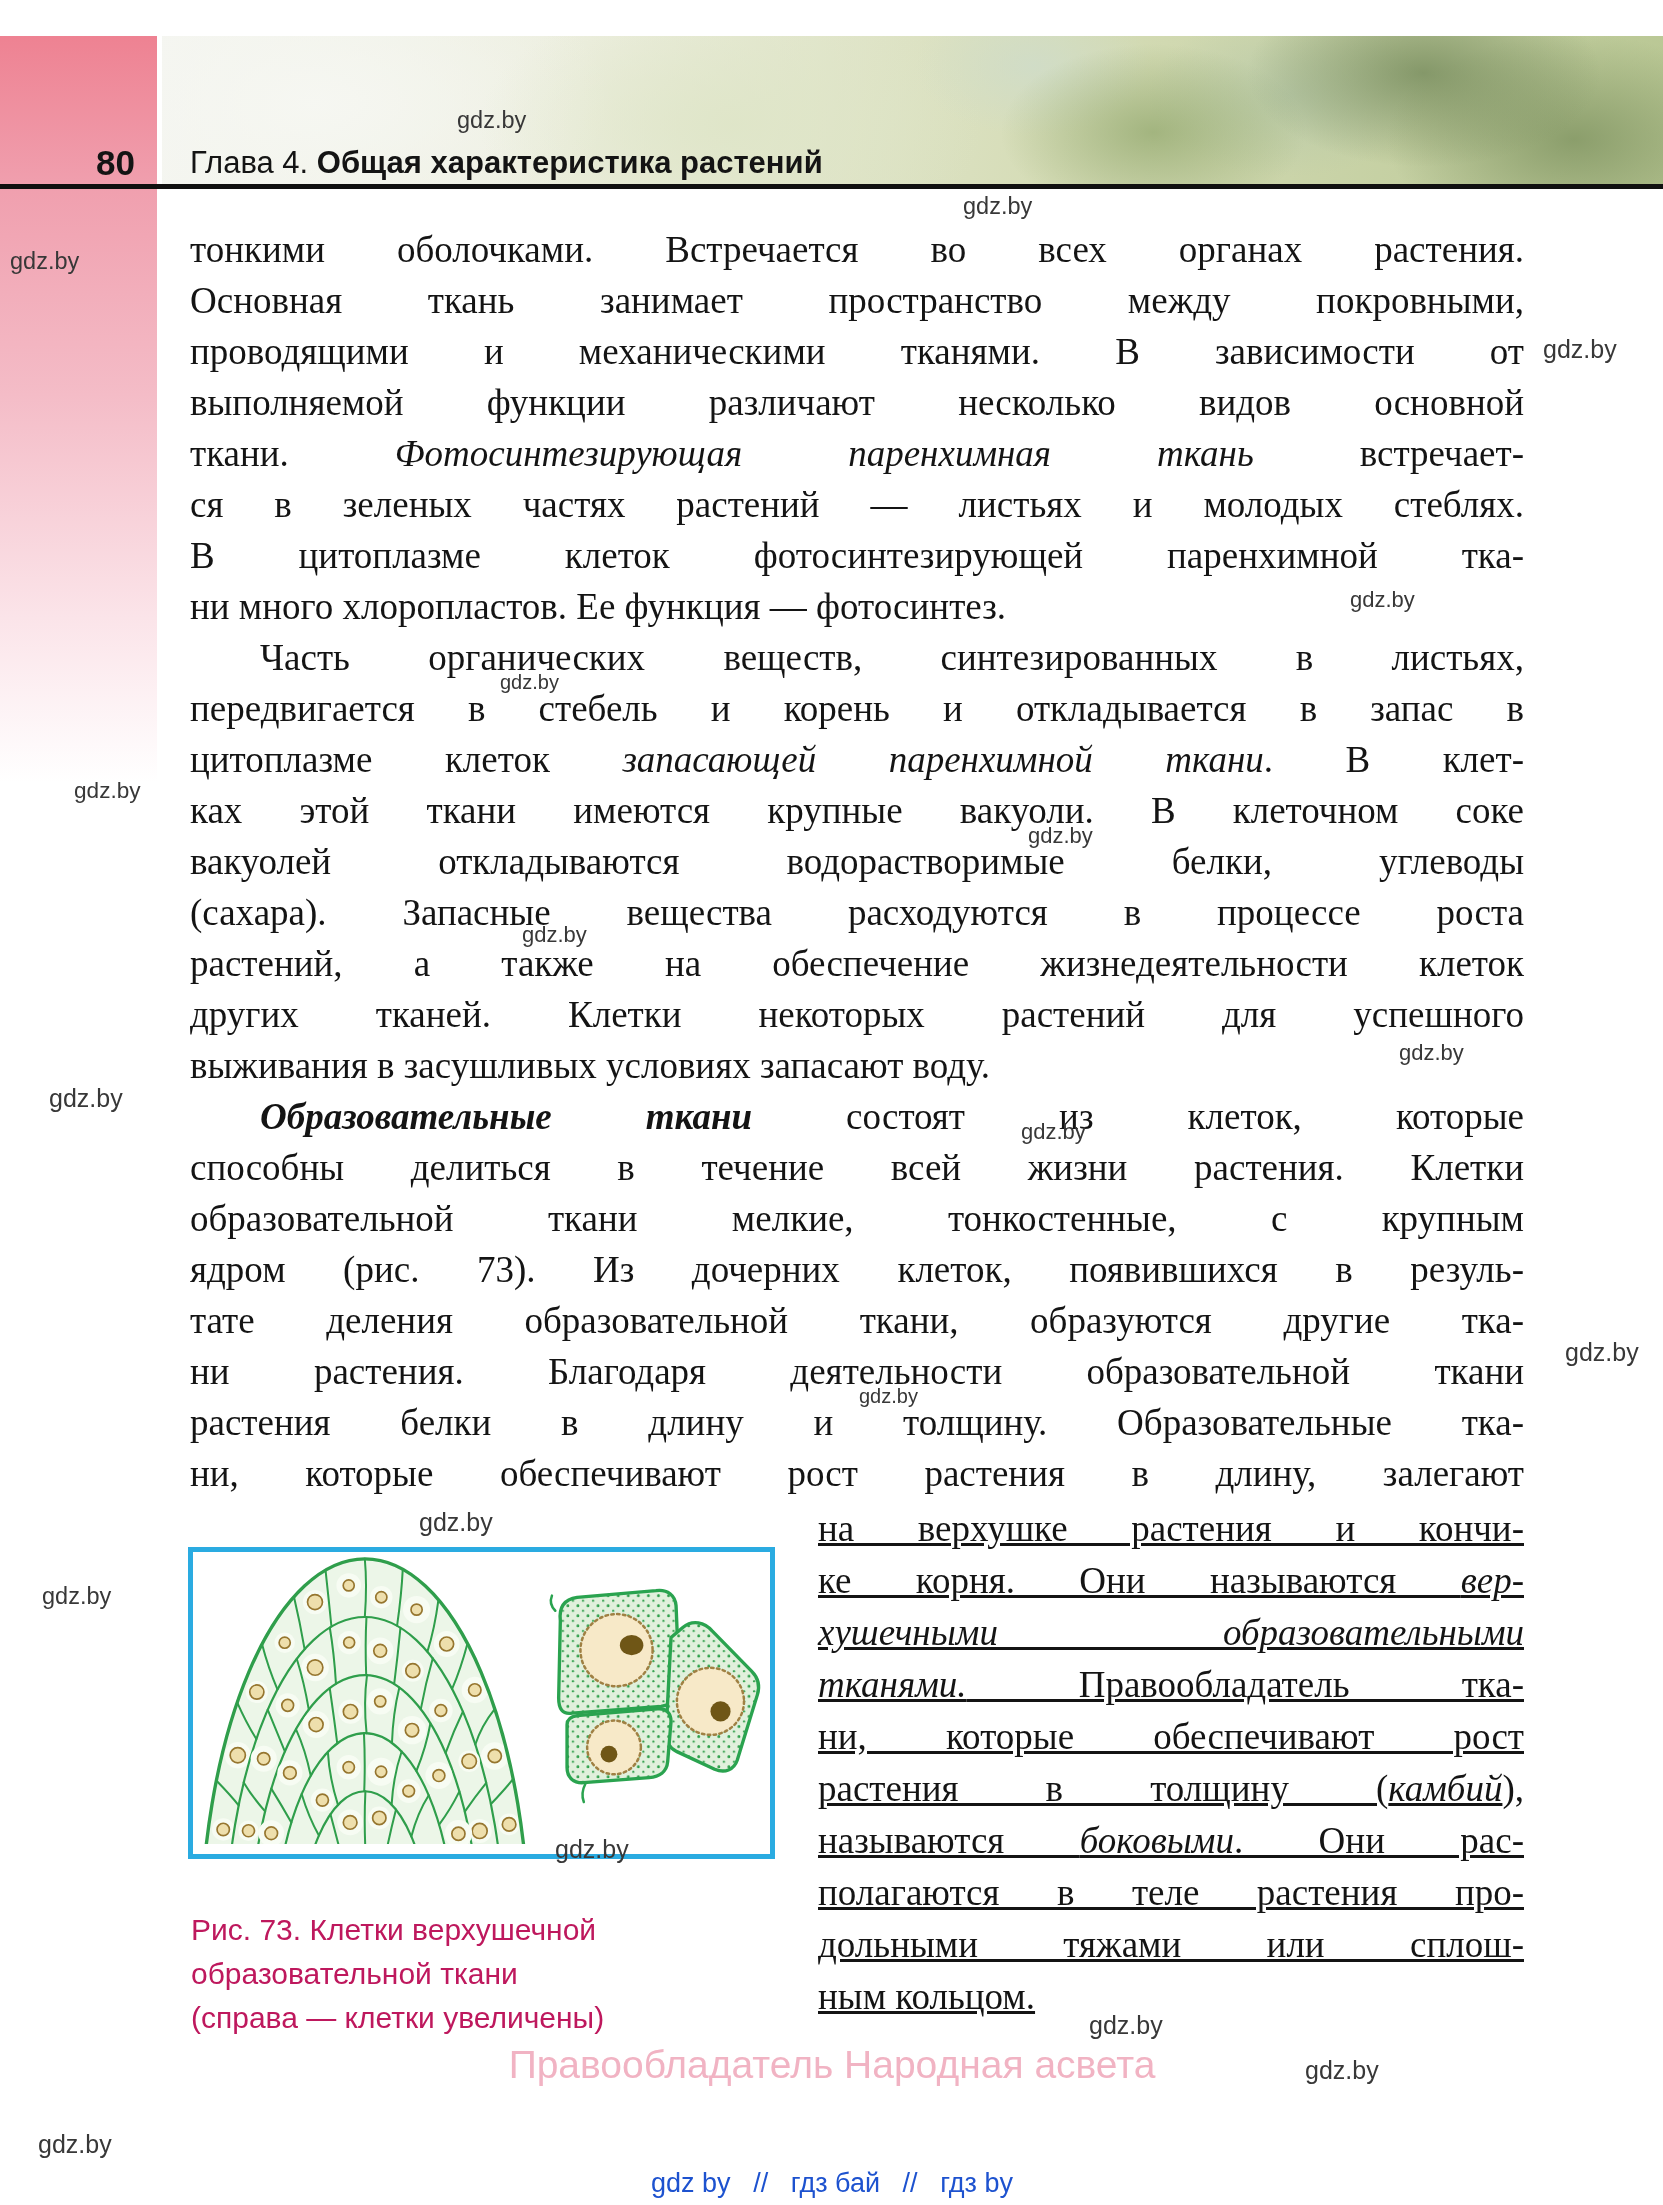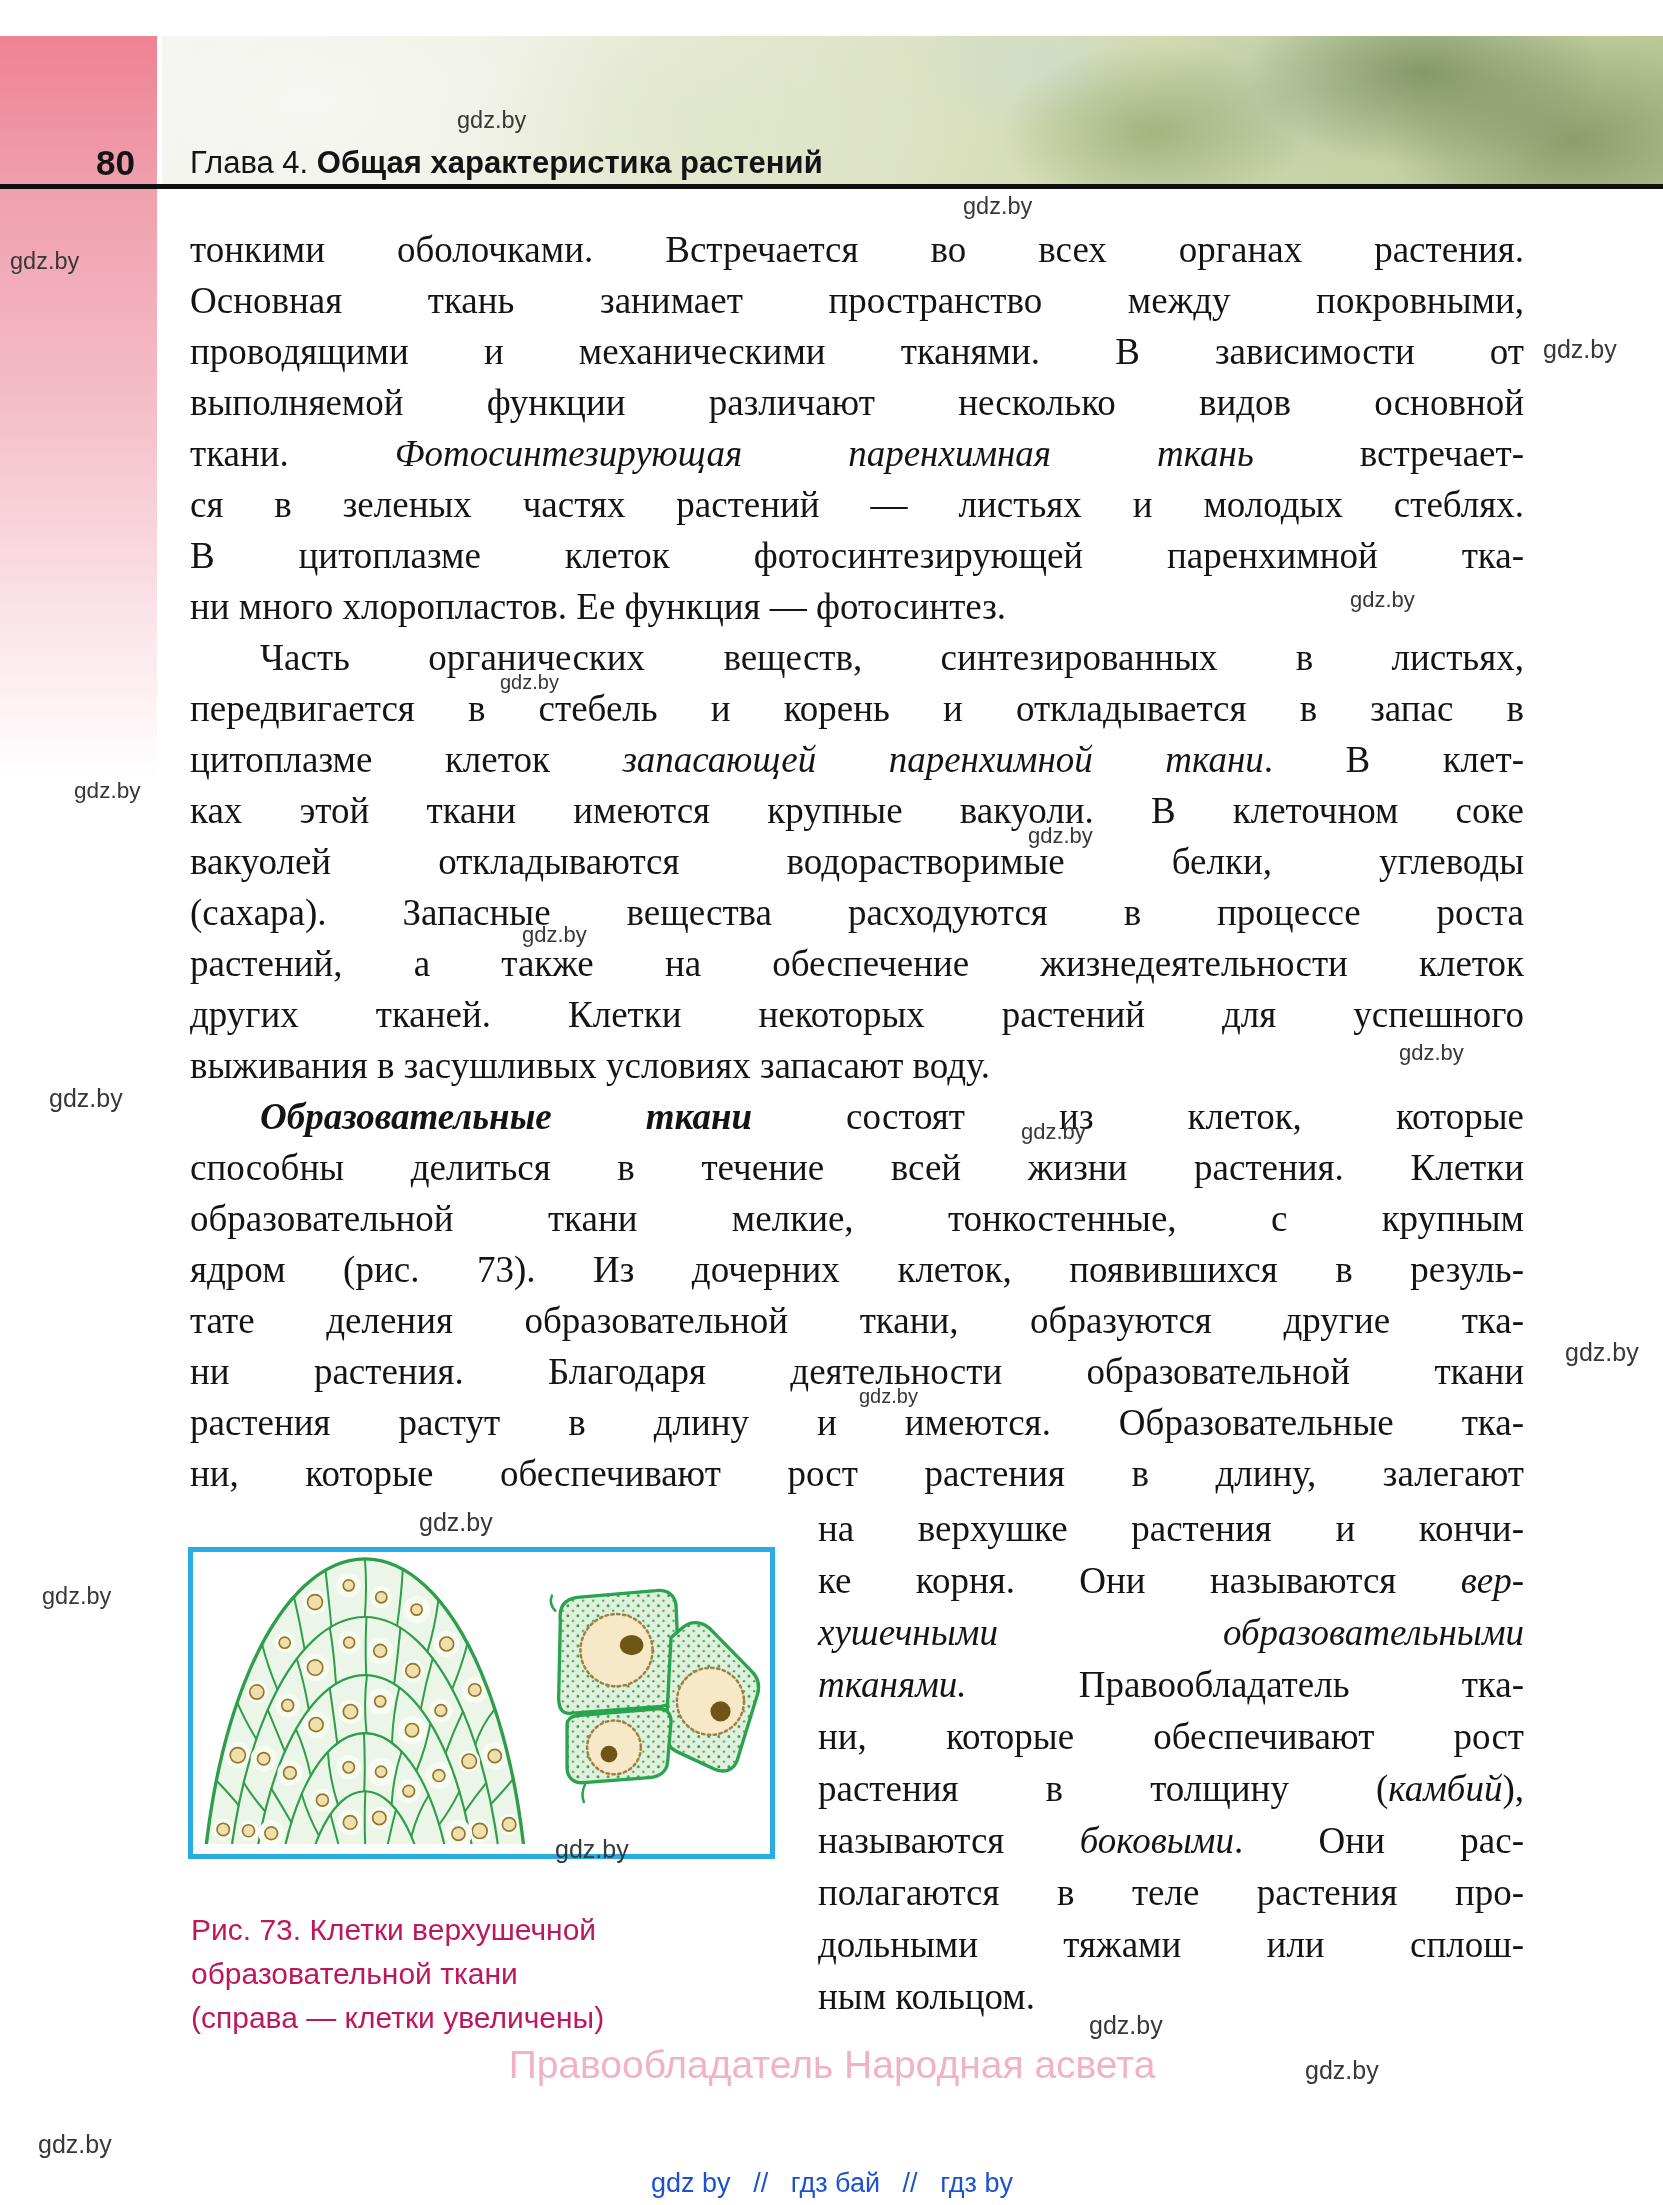--- a/index.html
+++ b/index.html
@@ -27,21 +27,21 @@
   .header-rule{position:absolute;left:0;top:184px;width:100%;height:5px;background:#101010;}
 
   .page-num{position:absolute;left:34px;top:143px;width:101px;text-align:right;
       font-family:"Liberation Sans", sans-serif;font-weight:700;font-size:35px;color:#141414;}
   .chapter{position:absolute;left:190px;top:145px;font-family:"Liberation Sans", sans-serif;
       font-size:31px;color:#141414;white-space:nowrap;}
   .chapter .pre{font-weight:400;}
   .chapter .ttl{font-weight:700;}
 
   .textblock{position:absolute;left:190px;top:224px;width:1334px;line-height:51px;font-size:37px;}
-  .colblock{position:absolute;left:818px;top:1503px;width:706px;line-height:52px;font-size:37px;}
+  .colblock{position:absolute;left:818px;top:1503px;width:706px;line-height:52px;font-size:37px;text-decoration:underline;}
   .tl{text-align:justify;text-align-last:justify;}
   .tl-left{text-align:left;text-align-last:left;}
   .tl-ind{text-indent:70px;}
   .st-i{font-style:italic;}
   .st-bi{font-style:italic;font-weight:700;}
 
   .fig-box{position:absolute;left:188px;top:1547px;width:587px;height:312px;margin:0;
       border:5px solid #2aabe1;background:#ffffff;box-sizing:border-box;}
 
   .caption{position:absolute;left:191px;top:1908px;width:537px;line-height:44px;
@@ -91,21 +91,21 @@
       <div class="tl"><span>(сахара). Запасные вещества расходуются в процессе роста</span></div>
       <div class="tl"><span>растений, а также на обеспечение жизнедеятельности клеток</span></div>
       <div class="tl"><span>других тканей. Клетки некоторых растений для успешного</span></div>
       <div class="tl tl-left"><span>выживания в засушливых условиях запасают воду.</span></div>
       <div class="tl tl-ind"><span class="st-bi">Образовательные ткани</span><span> состоят из клеток, которые</span></div>
       <div class="tl"><span>способны делиться в течение всей жизни растения. Клетки</span></div>
       <div class="tl"><span>образовательной ткани мелкие, тонкостенные, с крупным</span></div>
       <div class="tl"><span>ядром (рис. 73). Из дочерних клеток, появившихся в резуль-</span></div>
       <div class="tl"><span>тате деления образовательной ткани, образуются другие тка-</span></div>
       <div class="tl"><span>ни растения. Благодаря деятельности образовательной ткани</span></div>
-      <div class="tl"><span>растения растут в длину и имеются. Образовательные тка-</span></div>
+      <div class="tl"><span>растения белки в длину и толщину. Образовательные тка-</span></div>
       <div class="tl"><span>ни, которые обеспечивают рост растения в длину, залегают</span></div>
     </div>
 
   <figure class="fig-box">
     <svg viewBox="0 0 688 360" width="577" height="302">
       <defs>
         <pattern id="stip" width="12" height="12" patternUnits="userSpaceOnUse">
           <circle cx="3" cy="4" r="1.7" fill="#2f9e4a"></circle>
           <circle cx="9" cy="10" r="1.3" fill="#2f9e4a"></circle>
         </pattern>

